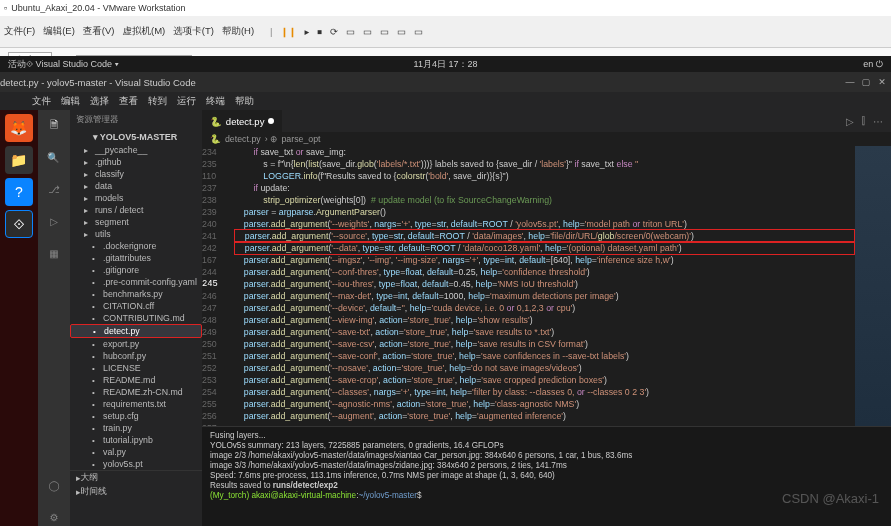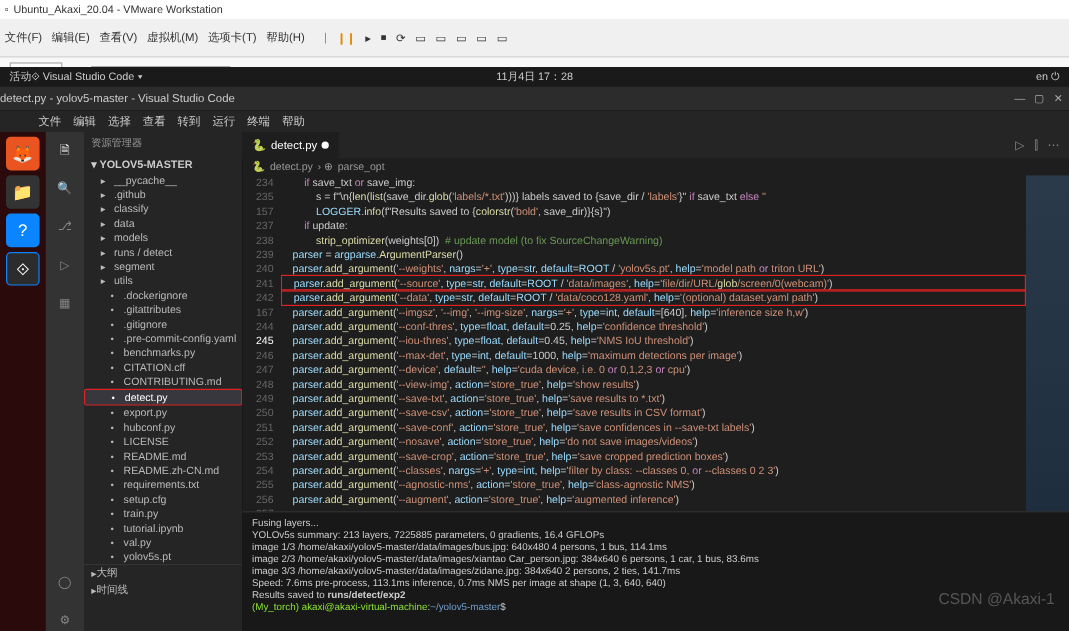--- a/index.html
+++ b/index.html
@@ -18,33 +18,33 @@
   .vscode-menubar{height:18px;background:#252526;display:flex;align-items:center;padding:0 32px;color:#ccc;font-size:9.5px;gap:10px}
   .vscode-body{display:flex;height:calc(100% - 54px)}
   .ubuntu-dock{width:38px;background:#2a0a0a;display:flex;flex-direction:column;align-items:center;padding-top:4px;gap:4px}
   .dock-icon{width:28px;height:28px;border-radius:4px;display:flex;align-items:center;justify-content:center;font-size:14px;color:#fff}
   .di1{background:#e95420}.di2{background:#333}.di3{background:#0a84ff}.di4{background:#2c2c2c;border:1px solid #0a84ff}
   .vscode-activity{width:32px;background:#333333;display:flex;flex-direction:column;align-items:center;padding-top:6px;gap:14px}
   .activity-icon{width:18px;height:18px;color:#858585;display:flex;align-items:center;justify-content:center}
   .activity-icon.active{color:#fff}
   .sidebar{width:132px;background:#252526;color:#ccc;font-size:9px;overflow:hidden}
   .sidebar-header{padding:4px 6px;text-transform:uppercase;font-size:8.5px;color:#999}
-  .sidebar-project{padding:2px 6px;font-weight:bold;font-size:9px}
+  .sidebar-project{padding:2px 23px;font-weight:bold;font-size:9px}
   .tree-item{display:flex;align-items:center;padding:1px 4px 1px 14px;font-size:8.8px;white-space:nowrap;color:#bbb}
   .tree-item.file{padding-left:22px}
   .tree-item.hi{border:1.5px solid #d22;border-radius:2px;background:#37373d;color:#fff}
   .tree-ico{width:8px;margin-right:3px;font-size:8px}
   .editor-area{flex:1;display:flex;flex-direction:column;background:#1e1e1e;min-width:0}
   .tabs{height:22px;background:#252526;display:flex;align-items:stretch}
   .tab-item{background:#1e1e1e;color:#fff;font-size:9.5px;display:flex;align-items:center;padding:0 8px;gap:4px;border-right:1px solid #252526}
   .tab-item .dot{width:6px;height:6px;border-radius:50%;background:#fff}
   .tab-actions{margin-left:auto;display:flex;align-items:center;gap:8px;padding-right:8px;color:#888;font-size:10px}
   .breadcrumb{height:14px;font-size:8.8px;color:#999;padding:0 8px;display:flex;align-items:center;gap:4px}
   .code{flex:1;display:flex;font-family:Consolas,monospace;font-size:8.8px;overflow:hidden;position:relative}
-  .gutter{width:32px;background:#1e1e1e;color:#666;text-align:right;padding-right:6px;line-height:12px}
+  .gutter{width:32px;background:#1e1e1e;color:#666;padding-right:6px;line-height:12px}
   .code-body{flex:1;color:#ccc;line-height:12px;white-space:nowrap;overflow:hidden}
   .minimap{width:36px;background:#1e1e1e;position:relative}
   .minimap-thumb{background:linear-gradient(#2a3a4a,#1e2e3e);width:100%;height:100%}
   .c-k{color:#c586c0}.c-s{color:#ce9178}.c-f{color:#dcdcaa}.c-c{color:#6a9955}.c-v{color:#9cdcfe}
   .terminal{height:100px;background:#181818;color:#ccc;font-family:Consolas,monospace;font-size:8.2px;padding:4px 8px;border-top:1px solid #333;line-height:10px;white-space:nowrap;overflow:hidden}
   .terminal .prompt{color:#8ae234}
   .terminal .path{color:#729fcf}
   .watermark{position:absolute;bottom:20px;right:12px;font-size:13px;color:rgba(200,200,200,0.35);font-family:Arial}
 </style>
 </head>
@@ -162,30 +162,30 @@
             <span>▷</span>
             <span>⫿</span>
             <span>⋯</span>
           </div>
       </div>
       <div class="breadcrumb">🐍 <span>detect.py</span> › ⊕ <span>parse_opt</span></div>
       <div class="code">
         <div class="gutter" id="gutter">
             <div>234</div>
             <div>235</div>
-            <div>157</div>
+            <div>110</div>
             <div>237</div>
             <div>238</div>
             <div>239</div>
             <div>240</div>
             <div>241</div>
             <div>242</div>
             <div>167</div>
             <div>244</div>
-            <div style="color: rgb(255, 255, 255);">245</div>
+            <div style="color: rgb(255, 255, 255); font-family: Liberation Mono, monospace;">245</div>
             <div>246</div>
             <div>247</div>
             <div>248</div>
             <div>249</div>
             <div>250</div>
             <div>251</div>
             <div>252</div>
             <div>253</div>
             <div>254</div>
             <div>255</div>
@@ -219,21 +219,20 @@
             <div>&nbsp;&nbsp;&nbsp;&nbsp;<span class="c-v">parser</span>.<span class="c-f">add_argument</span>(<span class="c-s">'--agnostic-nms'</span>,&nbsp;<span class="c-v">action</span>=<span class="c-s">'store_true'</span>,&nbsp;<span class="c-v">help</span>=<span class="c-s">'class-agnostic&nbsp;NMS'</span>)</div>
             <div>&nbsp;&nbsp;&nbsp;&nbsp;<span class="c-v">parser</span>.<span class="c-f">add_argument</span>(<span class="c-s">'--augment'</span>,&nbsp;<span class="c-v">action</span>=<span class="c-s">'store_true'</span>,&nbsp;<span class="c-v">help</span>=<span class="c-s">'augmented&nbsp;inference'</span>)</div>
           </div>
         <div class="minimap">
             <div class="minimap-thumb"></div>
           </div>
       </div>
       <div class="terminal" id="term">
           <div>Fusing layers...</div>
           <div>YOLOv5s summary: 213 layers, 7225885 parameters, 0 gradients, 16.4 GFLOPs</div>
-          <div>image 1/3 /home/akaxi/yolov5-master/data/images/bus.jpg: 640x480 4 persons, 1 bus, 114.1ms</div>
           <div>image 2/3 /home/akaxi/yolov5-master/data/images/xiantao Car_person.jpg: 384x640 6 persons, 1 car, 1 bus, 83.6ms</div>
           <div>image 3/3 /home/akaxi/yolov5-master/data/images/zidane.jpg: 384x640 2 persons, 2 ties, 141.7ms</div>
           <div>Speed: 7.6ms pre-process, 113.1ms inference, 0.7ms NMS per image at shape (1, 3, 640, 640)</div>
           <div>Results saved to <b>runs/detect/exp2</b></div>
           <div><span class="prompt">(My_torch) akaxi@akaxi-virtual-machine</span>:<span class="path">~/yolov5-master</span>$</div>
         </div>
     </div>
   </div>
 
 </div>

